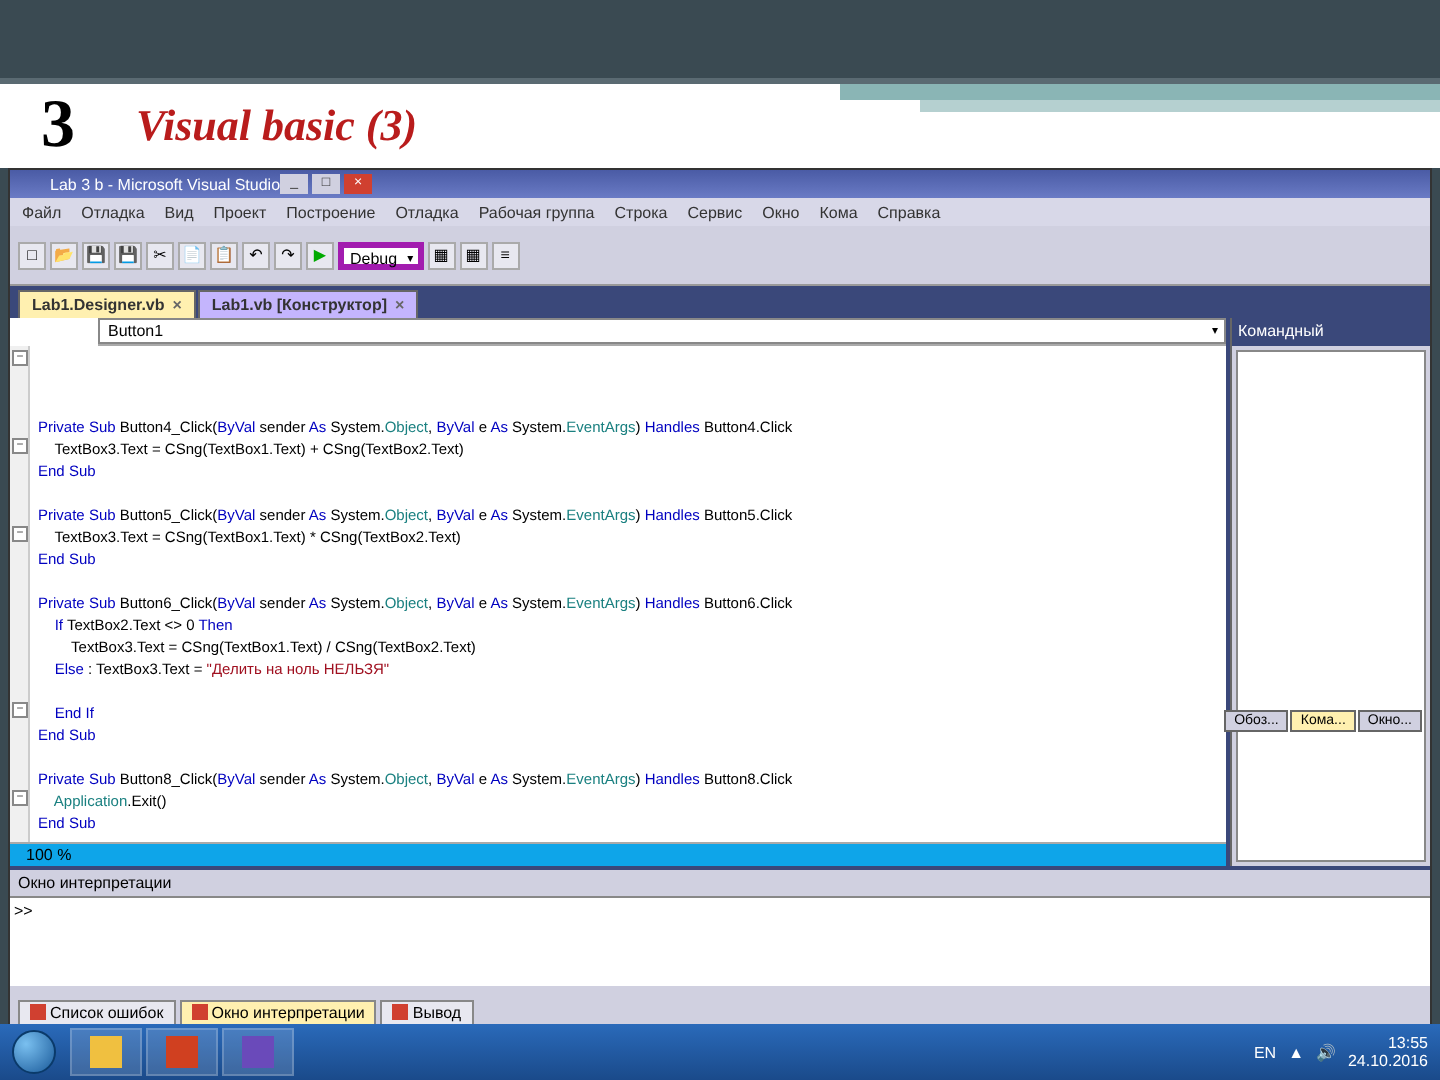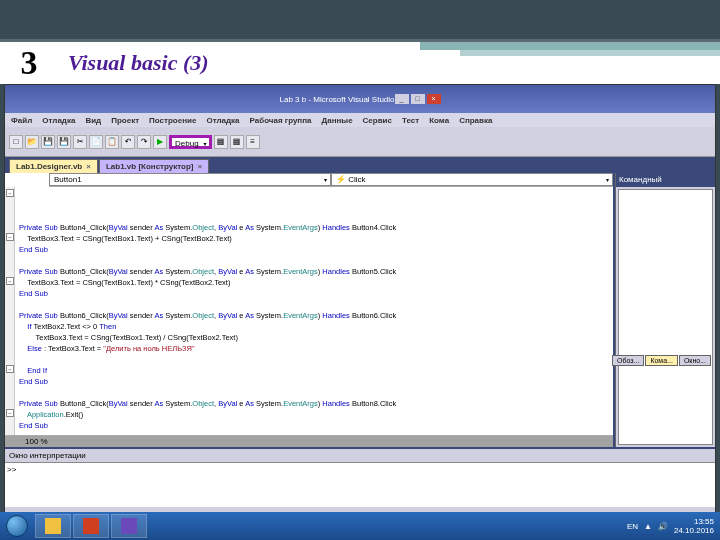--- a/index.html
+++ b/index.html
@@ -2,34 +2,34 @@
 <html><head>
 <meta charset="utf-8">
 <style>
   * { margin:0; padding:0; box-sizing:border-box; font-family:Arial,sans-serif; }
   body { width:720px; height:540px; background:#3a4a52; overflow:hidden; position:relative; }
   
   
   .pres-top { height:42px; background:#3a4a52; border-bottom:3px solid #5a6a72; }
   .pres-title-row { display:flex; align-items:center; background:#fff; height:42px; }
   .slide-num { font:bold 34px Georgia,serif; color:#000; width:58px; text-align:center; }
-  .slide-title { font:bold italic 22px Georgia,serif; color:#4c1d95; padding-left:10px; }
+  .slide-title { font:bold italic 22px Georgia,serif; color:#b91c1c; padding-left:10px; }
   .teal-accent { position:absolute; right:0; top:42px; width:300px; height:8px; background:#8ab5b5; }
   .teal-accent2 { position:absolute; right:0; top:50px; width:260px; height:6px; background:#b5d0d0; }
   
   
   .vs-window { position:absolute; top:84px; left:4px; right:4px; bottom:2px; background:#e8e8f0; border:1px solid #333; font-size:8px; }
-  .vs-titlebar { height:28px; background:linear-gradient(#4a5ba5,#6a7bc5); color:#fff; display:flex; align-items:center; padding:0 20px; justify-content:center; }
+  .vs-titlebar { height:14px; background:linear-gradient(#4a5ba5,#6a7bc5); color:#fff; display:flex; align-items:center; padding:0 20px; justify-content:flex-start; }
   .vs-title { font-size:8px; }
   .win-btns { display:flex; gap:2px; }
   .win-btn { width:14px; height:10px; background:#d0d0e0; font-size:7px; text-align:center; line-height:10px; color:#333; }
   .win-btn.close { background:#d04030; color:#fff; }
   
   .menubar { height:14px; background:#d8d8e8; display:flex; gap:10px; padding:0 6px; align-items:center; font-size:8px; color:#333; }
-  .menubar span { cursor:default;font-weight:bold; }
+  .menubar span { cursor:default; }
   
   .toolbar { height:30px; background:#d0d0e0; border-bottom:1px solid #999; display:flex; align-items:center; padding:0 4px; gap:2px; }
   .tb-btn { width:14px; height:14px; background:#e8e8f0; border:1px solid #aaa; font-size:8px; text-align:center; line-height:12px; }
   .tb-combo { height:14px; background:#fff; border:3px solid #a21caf; padding:0 10px 0 3px; font-size:8px; line-height:12px; position:relative; }
   .tb-combo::after { content:"▾"; position:absolute; right:2px; font-size:6px; }
   
   .tabstrip { height:16px; background:#3a487a; display:flex; align-items:flex-end; padding-left:4px;font-weight:bold; }
   .tab { height:14px; background:#c4b5fd; border:1px solid #666; border-bottom:none; padding:0 6px; font-size:8px; line-height:14px; margin-right:1px; color:#333; }
   .tab.active { background:#fff0b0; }
   .tab .x { margin-left:4px; color:#666; }
@@ -41,21 +41,21 @@
   .dd { flex:1; background:#fff; border:1px solid #888; font-size:8px; padding:0 4px; line-height:12px; position:relative; }
   .dd::after { content:"▾"; position:absolute; right:3px; font-size:6px; }
   
   .code { flex:1; overflow:hidden; font-family:Consolas,monospace; font-size:7.5px; line-height:11px; padding:2px 4px 2px 14px; color:#000; position:relative; background:#fff; white-space:pre; }
   .code .ln-bar { position:absolute; left:0; top:0; bottom:0; width:10px; background:#f0f0f0; border-right:1px solid #ccc; }
   .code .minus { position:absolute; left:1px; width:8px; height:8px; border:1px solid #888; background:#fff; font-size:6px; text-align:center; line-height:6px; color:#444; }
   .kw { color:#0000c0; }
   .typ { color:#1a8080; }
   .str { color:#a01020; }
   
-  .zoom-bar { height:12px; background:#a3a3a3; border-top:1px solid #aaa; font-size:8px; padding:0 20px; line-height:12px; }
+  .zoom-bar { height:12px; background:#0ea5e9; border-top:1px solid #aaa; font-size:8px; padding:0 8px; line-height:12px; }
   
   .side-panel { width:100px; background:#d0d0e0; border-left:1px solid #666; display:flex; flex-direction:column; }
   .side-title { height:14px; background:#3a487a; color:#fff; font-size:8px; padding:0 3px; line-height:14px; }
   .side-body { flex:1; background:#fff; margin:2px; border:1px solid #888; font-size:7px; padding:2px; }
   
   .output-panel { height:60px; border-top:2px solid #3a487a; background:#fff; }
   .out-title { height:14px; background:#d0d0e0; font-size:8px; padding:0 4px; line-height:14px; border-bottom:1px solid #888; }
   .out-body { height:46px; background:#fff; padding:2px; font-size:8px; }
   
   .bottom-tabs { height:26px; background:#d0d0e0; display:flex; align-items:center; padding:0 4px; gap:2px; font-size:8px; }
@@ -101,23 +101,23 @@
   </div>
 
   <div class="menubar" id="menubar">
       <span>Файл</span>
       <span>Отладка</span>
       <span>Вид</span>
       <span>Проект</span>
       <span>Построение</span>
       <span>Отладка</span>
       <span>Рабочая группа</span>
-      <span>Данные</span>
+      <span>Строка</span>
       <span>Сервис</span>
-      <span>Тест</span>
+      <span>Окно</span>
       <span>Кома</span>
       <span>Справка</span>
     </div>
 
   <div class="toolbar">
     <div class="tb-btn">□</div>
     <div class="tb-btn">📂</div>
     <div class="tb-btn">💾</div>
     <div class="tb-btn">💾</div>
     <div class="tb-btn">✂</div>
@@ -134,21 +134,20 @@
 
   <div class="tabstrip" id="tabstrip">
       <div class="tab active">Lab1.Designer.vb<span class="x">×</span></div>
       <div class="tab">Lab1.vb [Конструктор]<span class="x">×</span></div>
     </div>
 
   <div class="vs-body">
     <div class="editor-area">
       <div class="dropdown-row">
         <div class="dd"><span>Button1</span></div>
-        <div class="dd">⚡ <span>Click</span></div>
       </div>
       <div class="code" id="code">
         <div class="ln-bar"></div>
       <div><span class="kw">Private</span> <span class="kw">Sub</span> Button4_Click(<span class="kw">ByVal</span> sender <span class="kw">As</span> System.<span class="typ">Object</span>, <span class="kw">ByVal</span> e <span class="kw">As</span> System.<span class="typ">EventArgs</span>) <span class="kw">Handles</span> Button4.Click</div><div class="minus" style="top: 2px;">−</div><div>    TextBox3.Text = CSng(TextBox1.Text) + CSng(TextBox2.Text)</div><div><span class="kw">End</span> <span class="kw">Sub</span></div><div>&nbsp;</div><div><span class="kw">Private</span> <span class="kw">Sub</span> Button5_Click(<span class="kw">ByVal</span> sender <span class="kw">As</span> System.<span class="typ">Object</span>, <span class="kw">ByVal</span> e <span class="kw">As</span> System.<span class="typ">EventArgs</span>) <span class="kw">Handles</span> Button5.Click</div><div class="minus" style="top: 46px;">−</div><div>    TextBox3.Text = CSng(TextBox1.Text) * CSng(TextBox2.Text)</div><div><span class="kw">End</span> <span class="kw">Sub</span></div><div>&nbsp;</div><div><span class="kw">Private</span> <span class="kw">Sub</span> Button6_Click(<span class="kw">ByVal</span> sender <span class="kw">As</span> System.<span class="typ">Object</span>, <span class="kw">ByVal</span> e <span class="kw">As</span> System.<span class="typ">EventArgs</span>) <span class="kw">Handles</span> Button6.Click</div><div class="minus" style="top: 90px;">−</div><div>    <span class="kw">If</span> TextBox2.Text &lt;&gt; 0 <span class="kw">Then</span></div><div>        TextBox3.Text = CSng(TextBox1.Text) / CSng(TextBox2.Text)</div><div>    <span class="kw">Else</span> : TextBox3.Text = <span class="str">"Делить на ноль НЕЛЬЗЯ"</span></div><div>&nbsp;</div><div>    <span class="kw">End</span> <span class="kw">If</span></div><div><span class="kw">End</span> <span class="kw">Sub</span></div><div>&nbsp;</div><div><span class="kw">Private</span> <span class="kw">Sub</span> Button8_Click(<span class="kw">ByVal</span> sender <span class="kw">As</span> System.<span class="typ">Object</span>, <span class="kw">ByVal</span> e <span class="kw">As</span> System.<span class="typ">EventArgs</span>) <span class="kw">Handles</span> Button8.Click</div><div class="minus" style="top: 178px;">−</div><div>    <span class="typ">Application</span>.Exit()</div><div><span class="kw">End</span> <span class="kw">Sub</span></div><div>&nbsp;</div><div class="minus" style="top: 222px;">−</div></div>
       <div class="zoom-bar">100 %</div>
     </div>
     <div class="side-panel">
       <div class="side-title">Командный обозреватель</div>
       <div class="side-body"></div>
     </div>

